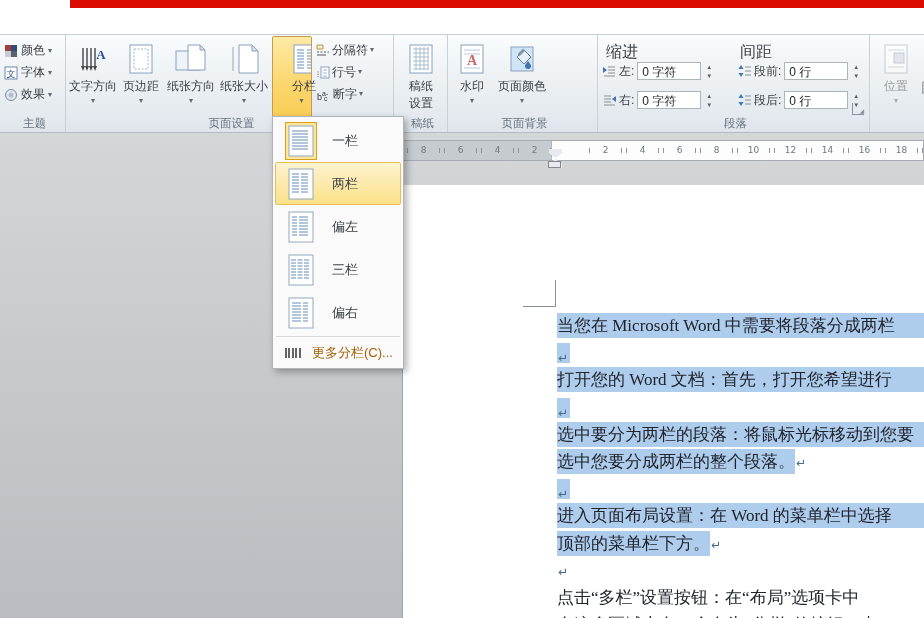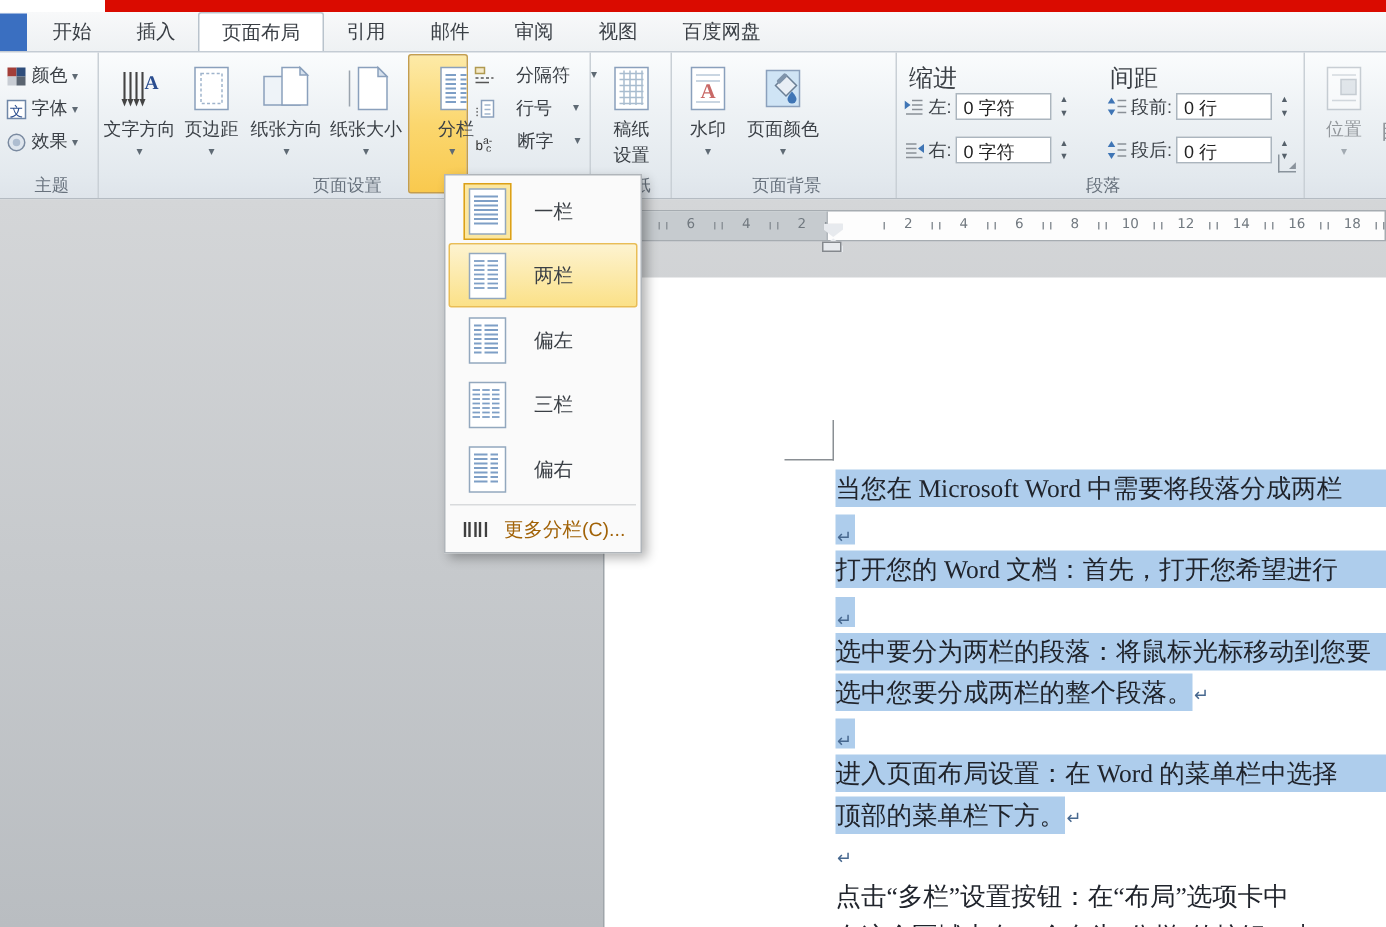--- a/index.html
+++ b/index.html
@@ -29,21 +29,21 @@
 
   #g-theme{left:0;width:66px;}
   .theme-btn{position:absolute;left:4px;height:19px;display:flex;align-items:center;gap:3px;}
   #g-ps{left:66px;width:328px;}
   .bigbtn{position:absolute;top:2px;height:82px;text-align:center;}
   .bigbtn .icw{height:38px;display:flex;align-items:flex-end;justify-content:center;}
   .bigbtn .lbl{display:block;font-size:12px;color:#3b4046;margin-top:3px;white-space:nowrap;}
   .bigbtn .arr{display:block;margin-top:2px;}
   .bigbtn.pressed{background:linear-gradient(#fdeaa7,#fbd76f 50%,#f9c94e);border:1px solid #c49e4e;
                   border-radius:2px;box-sizing:border-box;top:1px;height:93px;padding-left:19px;}
-  .smallbtn{position:absolute;left:0;height:18px;display:flex;align-items:center;gap:14px;white-space:nowrap;}
+  .smallbtn{position:absolute;left:0;height:18px;display:flex;align-items:center;gap:2px;white-space:nowrap;}
   #g-ms{left:394px;width:54px;}
   #g-bg{left:448px;width:150px;}
   #g-par{left:598px;width:272px;}
   #g-arr{left:870px;width:54px;border-right:none;}
   .disabled{opacity:.5;}
 
   .sublbl{position:absolute;font-size:16px;color:#3b4046;}
   .prow{position:absolute;height:20px;display:flex;align-items:center;gap:3px;font-size:12px;color:#3b4046;}
   .spinbox{width:64px;height:18px;border:1px solid #abb5be;background:#fff;font-size:12px;
            padding:1px 4px;box-sizing:border-box;color:#222;}
@@ -77,54 +77,41 @@
        font-family:"Liberation Serif","DejaVu Serif",serif;font-size:17px;color:#20242c;}
   .line{height:27.2px;line-height:27.2px;white-space:nowrap;}
   .hl{background:#aecdec;padding:3px 0;}
   .hl.ext{padding-right:90px;}
   .hlbox{display:inline-block;background:#aecdec;width:13px;height:20px;vertical-align:-4px;}
   .pilcrow{font-family:"DejaVu Sans",sans-serif;font-size:12px;color:#47688f;margin-left:1px;}
 
   
   .menu{position:absolute;left:272px;top:116px;width:132px;background:#fafafa;
         border:1px solid #b0b5ba;box-shadow:3px 3px 7px rgba(0,0,0,.3);z-index:30;
-        padding:2px;box-sizing:border-box;margin-left:24px;}
+        padding:2px;box-sizing:border-box;}
   .mi{height:43px;display:flex;align-items:center;padding-left:9px;gap:15px;
       border:1px solid transparent;border-radius:2px;box-sizing:border-box;}
   .mi .ic{width:32px;height:38px;display:flex;align-items:center;justify-content:center;
           border:1px solid transparent;box-sizing:border-box;}
   .mi.selected .ic{border-color:#dba018;background:#fbe7a0;}
   .mi.hover{background:linear-gradient(#fdf3d0,#fbe188);border-color:#e9bd56;}
   .mi .lbl{font-size:13px;color:#3a3f45;}
   .menu-sep{height:1px;background:#d8dadc;margin:2px 1px;}
   .more{height:27px;display:flex;align-items:center;gap:11px;padding-left:9px;
         font-size:13px;color:#a16207;}
 </style>
 </head>
 <body>
 
 <div id="app">
 
   <div class="titlebar">
     <div class="redbar"></div>
   </div>
 
-  <div class="tabrow">
-    <div class="filetab"></div>
-    <div class="tabs" id="tabs">
-        <div class="tab">开始</div>
-        <div class="tab">插入</div>
-        <div class="tab active">页面布局</div>
-        <div class="tab">引用</div>
-        <div class="tab">邮件</div>
-        <div class="tab">审阅</div>
-        <div class="tab">视图</div>
-        <div class="tab">百度网盘</div>
-      </div>
-  </div>
 
   <div class="ribbon">
 
     <div class="group" id="g-theme">
       <div class="theme-btn" style="top:6px">
         <svg width="14" height="14">
           <rect x="1" y="1" width="6" height="6" fill="#a33e38"></rect>
             <rect x="7" y="1" width="6" height="6" fill="#2e4d7b"></rect>
           <rect x="1" y="7" width="6" height="6" fill="#c8cdd4"></rect>
             <rect x="7" y="7" width="6" height="6" fill="#5a6470"></rect>

